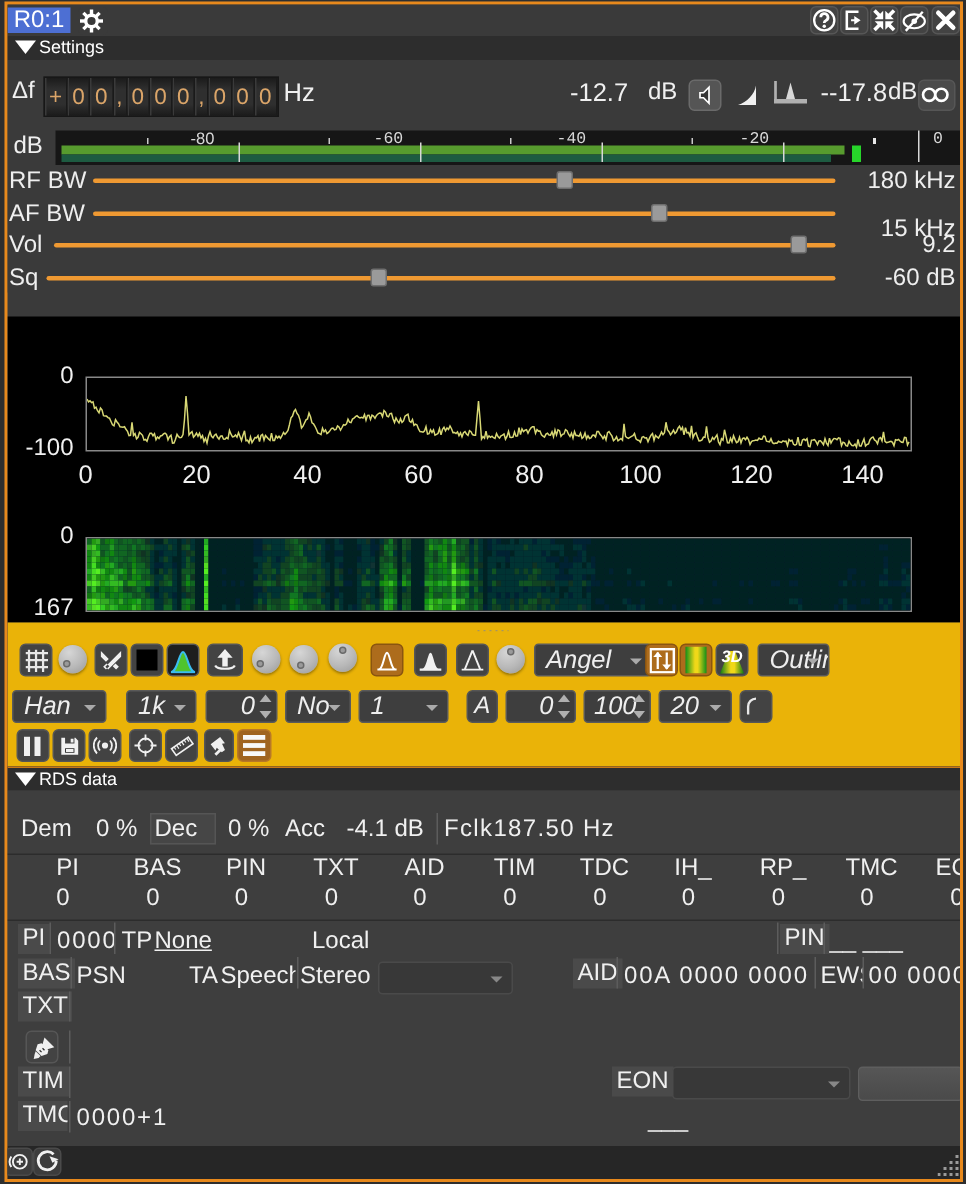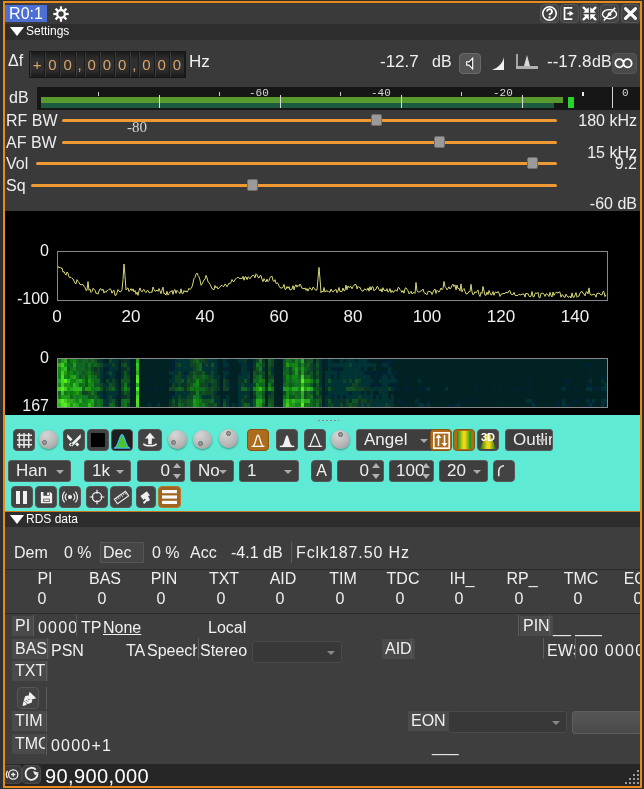--- a/index.html
+++ b/index.html
@@ -132,21 +132,21 @@
       <div class="abs" style="left:545px;top:5px;width:2px;height:4px;background:#e8e8e8;"></div>
       <div class="abs" style="left:122px;top:8px;width:1px;height:13px;background:#d8d8d8;"></div>
       <div class="abs" style="left:243px;top:8px;width:1px;height:13px;background:#d8d8d8;"></div>
       <div class="abs" style="left:364px;top:8px;width:1px;height:13px;background:#d8d8d8;"></div>
       <div class="abs" style="left:485px;top:8px;width:1px;height:13px;background:#d8d8d8;"></div>
       <div class="abs" style="left:61px;top:5px;width:1px;height:4px;background:#cacaca;"></div>
       <div class="abs" style="left:182px;top:5px;width:1px;height:4px;background:#cacaca;"></div>
       <div class="abs" style="left:303px;top:5px;width:1px;height:4px;background:#cacaca;"></div>
       <div class="abs" style="left:424px;top:5px;width:1px;height:4px;background:#cacaca;"></div>
       <div class="abs" style="left:575px;top:0px;width:1px;height:21px;background:#d8d8d8;"></div>
-      <div class="abs" style="left:90px;top:0px;font-size:15px;color:#d8d8d8;font-family:Liberation Serif, serif;margin-top:32px;">-80</div>
+      <div class="abs" style="left:90px;top:0px;font-size:11px;color:#d8d8d8;font-family:Liberation Sans, sans-serif;">-80</div>
       <div class="abs" style="left:212px;top:0px;font-size:11px;color:#d8d8d8;font-family:'Liberation Mono',monospace;">-60</div>
       <div class="abs" style="left:334px;top:0px;font-size:11px;color:#d8d8d8;font-family:'Liberation Mono',monospace;">-40</div>
       <div class="abs" style="left:456px;top:0px;font-size:11px;color:#d8d8d8;font-family:'Liberation Mono',monospace;">-20</div>
       <div class="abs" style="left:585px;top:0px;font-size:11px;color:#d8d8d8;font-family:'Liberation Mono',monospace;">0</div>
     </div>
 
     <div class="abs lbl" style="left:1px;top:72px;">RF BW</div>
     <div class="abs" style="left:57px;top:79px;width:495px;height:3px;background:#ef9932;border-radius:2px;"></div>
     <div class="abs" style="left:366px;top:74px;width:11px;height:12px;background:#9a9a9a;border:1px solid #6e6e6e;border-radius:2px;"></div>
     <div class="abs lbl" style="left:568px;top:72px;width:64px;text-align:right;">180 kHz</div>
@@ -154,21 +154,21 @@
     <div class="abs" style="left:57px;top:101px;width:495px;height:3px;background:#ef9932;border-radius:2px;"></div>
     <div class="abs" style="left:429px;top:96px;width:11px;height:12px;background:#9a9a9a;border:1px solid #6e6e6e;border-radius:2px;"></div>
     <div class="abs lbl" style="left:568px;top:104px;width:64px;text-align:right;">15 kHz</div>
     <div class="abs lbl" style="left:1px;top:115px;">Vol</div>
     <div class="abs" style="left:31px;top:122px;width:521px;height:3px;background:#ef9932;border-radius:2px;"></div>
     <div class="abs" style="left:522px;top:117px;width:11px;height:12px;background:#9a9a9a;border:1px solid #6e6e6e;border-radius:2px;"></div>
     <div class="abs lbl" style="left:568px;top:115px;width:64px;text-align:right;">9.2</div>
     <div class="abs lbl" style="left:1px;top:137px;">Sq</div>
     <div class="abs" style="left:26px;top:144px;width:526px;height:3px;background:#ef9932;border-radius:2px;"></div>
     <div class="abs" style="left:242px;top:139px;width:11px;height:12px;background:#9a9a9a;border:1px solid #6e6e6e;border-radius:2px;"></div>
-    <div class="abs lbl" style="left:568px;top:137px;width:64px;text-align:right;margin-top:18px;">-60 dB</div>
+    <div class="abs lbl" style="left:568px;top:137px;width:64px;text-align:right;">-60 dB</div>
   </div>
 
   <div class="abs" id="spectrum" style="left:0;top:208px;width:635px;height:204px;background:#000;">
 
     <div class="abs" style="left:28px;top:31px;width:16px;text-align:right;color:#f0f0f0;font-size:16px;">0</div>
     <div class="abs" style="left:6px;top:79px;width:38px;text-align:right;color:#f0f0f0;font-size:16px;">-100</div>
     <div class="abs" style="left:52px;top:40px;width:551px;height:50px;border:1px solid #888;">
       <svg width="549" height="48" style="display:block;">
             <polyline fill="none" stroke="#d8d875" stroke-width="1" points="0,14.0 1,15.9 2,15.2 3,16.4 4,15.9 5,20.2 6,19.5 7,21.8 8,23.2 9,20.0 10,21.2 11,25.1 12,25.4 13,25.4 14,26.4 15,26.8 16,29.0 17,31.2 18,31.9 19,27.7 20,29.3 21,30.5 22,32.5 23,32.6 24,32.8 25,32.5 26,34.2 27,35.5 28,38.4 29,38.2 30,29.6 31,38.3 32,37.1 33,40.5 34,39.5 35,36.3 36,37.2 37,38.2 38,41.4 39,41.0 40,42.2 41,39.0 42,36.8 43,36.8 44,38.5 45,37.1 46,41.1 47,39.3 48,40.3 49,38.6 50,38.4 51,37.3 52,36.8 53,37.6 54,41.2 55,39.1 56,38.2 57,43.4 58,43.3 59,40.8 60,37.5 61,39.1 62,39.8 63,39.6 64,37.7 65,27.7 66,12.0 67,23.5 68,38.0 69,36.7 70,35.8 71,39.5 72,38.3 73,36.7 74,38.8 75,36.8 76,40.0 77,38.4 78,42.3 79,40.2 80,43.4 81,38.7 82,35.9 83,38.9 84,39.9 85,38.1 86,37.4 87,39.5 88,40.7 89,38.7 90,38.5 91,40.7 92,40.8 93,39.7 94,40.5 95,35.0 96,37.5 97,39.2 98,39.0 99,38.0 100,39.4 101,36.5 102,39.0 103,41.7 104,38.1 105,35.2 106,41.8 107,41.5 108,43.2 109,39.3 110,43.1 111,41.4 112,39.7 113,39.9 114,38.4 115,42.4 116,38.3 117,37.6 118,41.4 119,38.3 120,39.5 121,40.7 122,41.6 123,36.8 124,41.6 125,41.6 126,38.6 127,40.0 128,38.8 129,40.2 130,38.5 131,36.3 132,37.6 133,36.4 134,34.9 135,31.0 136,26.5 137,25.4 138,22.3 139,21.0 140,23.6 141,24.9 142,27.9 143,33.3 144,32.1 145,30.0 146,27.9 147,27.3 148,23.4 149,25.8 150,29.9 151,30.5 152,32.2 153,34.3 154,36.7 155,37.1 156,37.7 157,33.5 158,35.9 159,34.6 160,37.0 161,36.3 162,35.1 163,33.6 164,33.4 165,34.6 166,34.3 167,32.0 168,32.7 169,34.8 170,33.0 171,31.1 172,31.5 173,30.6 174,27.5 175,29.4 176,29.7 177,27.4 178,26.8 179,25.8 180,25.1 181,26.1 182,26.6 183,26.2 184,26.7 185,24.4 186,28.2 187,24.9 188,24.8 189,27.7 190,24.8 191,25.4 192,26.9 193,25.0 194,24.0 195,23.3 196,23.5 197,25.8 198,21.7 199,22.7 200,25.4 201,25.9 202,23.7 203,23.5 204,27.2 205,29.7 206,26.6 207,28.6 208,30.0 209,27.1 210,29.6 211,28.6 212,25.5 213,24.7 214,24.1 215,28.7 216,29.5 217,27.7 218,31.6 219,30.8 220,31.3 221,34.0 222,35.7 223,35.9 224,36.1 225,35.3 226,32.4 227,37.4 228,37.1 229,34.5 230,36.3 231,34.6 232,38.1 233,37.6 234,37.0 235,33.7 236,37.9 237,34.2 238,32.8 239,35.2 240,33.3 241,34.3 242,32.0 243,33.8 244,36.4 245,36.3 246,37.0 247,35.9 248,38.4 249,36.5 250,39.2 251,36.5 252,35.7 253,37.3 254,38.2 255,35.1 256,35.8 257,37.7 258,38.1 259,38.1 260,26.6 261,15.4 262,27.0 263,40.7 264,39.0 265,40.1 266,35.5 267,40.1 268,38.6 269,39.5 270,38.8 271,39.8 272,40.3 273,37.0 274,39.1 275,40.1 276,38.5 277,38.1 278,37.3 279,40.8 280,38.9 281,35.5 282,39.5 283,39.6 284,39.4 285,36.0 286,38.8 287,38.6 288,33.1 289,37.7 290,34.0 291,35.7 292,34.8 293,34.5 294,36.8 295,34.7 296,33.2 297,32.5 298,32.5 299,36.9 300,34.4 301,35.4 302,35.3 303,37.8 304,38.7 305,39.4 306,37.4 307,36.8 308,38.0 309,38.1 310,35.9 311,39.2 312,34.7 313,38.0 314,34.6 315,35.1 316,38.9 317,37.6 318,37.3 319,34.4 320,35.1 321,37.5 322,39.0 323,36.8 324,40.1 325,35.7 326,38.3 327,38.4 328,38.9 329,36.7 330,40.2 331,39.3 332,36.6 333,40.5 334,38.5 335,40.3 336,39.9 337,38.2 338,38.1 339,39.3 340,35.6 341,35.6 342,37.5 343,38.6 344,40.4 345,38.6 346,41.2 347,36.5 348,35.7 349,37.3 350,38.8 351,41.8 352,40.9 353,39.2 354,41.9 355,41.1 356,40.3 357,41.5 358,30.5 359,38.9 360,39.8 361,40.3 362,39.5 363,38.9 364,38.5 365,37.0 366,40.5 367,41.4 368,41.6 369,42.8 370,39.5 371,39.1 372,40.0 373,39.9 374,42.5 375,40.1 376,38.1 377,37.0 378,41.5 379,38.3 380,39.3 381,40.1 382,38.3 383,36.0 384,37.7 385,36.4 386,29.5 387,34.6 388,35.8 389,37.9 390,36.5 391,34.8 392,37.0 393,35.9 394,33.4 395,32.1 396,34.6 397,32.9 398,37.9 399,33.1 400,36.6 401,36.3 402,38.8 403,31.9 404,39.9 405,37.5 406,36.5 407,39.3 408,41.9 409,41.8 410,41.3 411,39.4 412,39.6 413,32.3 414,39.8 415,42.8 416,42.0 417,39.6 418,40.9 419,39.4 420,37.9 421,42.6 422,44.5 423,40.4 424,41.4 425,34.5 426,38.8 427,43.2 428,43.3 429,40.1 430,42.6 431,38.5 432,40.9 433,43.1 434,42.5 435,39.5 436,43.3 437,40.4 438,40.0 439,41.1 440,39.5 441,41.1 442,44.4 443,42.4 444,41.8 445,41.7 446,41.4 447,41.6 448,40.1 449,40.8 450,40.8 451,38.7 452,38.9 453,42.1 454,42.3 455,42.6 456,40.4 457,43.1 458,43.8 459,43.4 460,43.5 461,42.2 462,42.7 463,43.0 464,41.9 465,42.3 466,42.1 467,45.1 468,41.0 469,42.0 470,41.5 471,44.2 472,44.7 473,44.2 474,39.5 475,44.7 476,44.8 477,41.4 478,40.8 479,41.6 480,40.4 481,45.5 482,45.8 483,41.4 484,41.3 485,41.1 486,42.4 487,44.4 488,41.9 489,41.8 490,43.0 491,44.5 492,40.4 493,43.4 494,45.0 495,40.1 496,43.4 497,41.5 498,40.3 499,40.4 500,41.2 501,39.9 502,40.2 503,45.2 504,42.8 505,43.2 506,45.1 507,45.4 508,42.1 509,43.9 510,45.0 511,45.2 512,44.1 513,46.1 514,40.9 515,45.2 516,45.4 517,43.0 518,40.6 519,45.3 520,44.3 521,44.0 522,41.1 523,39.9 524,39.3 525,41.3 526,42.0 527,43.8 528,40.3 529,39.7 530,41.9 531,35.9 532,42.3 533,43.1 534,42.9 535,42.5 536,42.2 537,42.9 538,45.2 539,41.2 540,41.5 541,41.0 542,42.0 543,42.8 544,42.9 545,39.5 546,39.7 547,44.6 548,42.6"></polyline>
           </svg>
@@ -2380,21 +2380,21 @@
             <rect x="546" y="20" width="3" height="4" fill="#022"></rect>
             <rect x="546" y="24" width="3" height="4" fill="#033"></rect>
             <rect x="546" y="28" width="3" height="4" fill="#033"></rect>
             <rect x="546" y="32" width="3" height="4" fill="#023"></rect>
             <rect x="546" y="36" width="3" height="4" fill="#022"></rect>
             <rect x="546" y="40" width="3" height="4" fill="#033"></rect>
             <rect x="546" y="44" width="3" height="4" fill="#023"></rect>
           </svg>
     </div>
   </div>
-  <div class="abs" id="toolbar" style="left:0;top:412px;width:635px;height:96px;background:#5eead4;">
+  <div class="abs" id="toolbar" style="left:0;top:412px;width:635px;height:96px;background:#eab308;font-style:italic;">
 
     <div class="abs" style="left:312px;top:4px;width:22px;height:3px;background:radial-gradient(circle 1px, #888 60%, transparent 61%) 0 0/4px 3px repeat-x;"></div>
 
     <div class="btn" style="left:8px;top:14px;"><svg width="15" height="15" viewBox="0 0 16 16" style="margin:3px">
             <path stroke="#e8e8e8" stroke-width="1.6" d="M0 2.5h16M0 7.5h16M0 12.5h16M2.5 0v16M7.5 0v16M12.5 0v16"></path>
           </svg></div>
     <div class="knob" style="left:34px;top:15px;">
           <span class="kdot" style="left:3px;top:10px;"></span>
         </div>
     <div class="btn" style="left:58px;top:14px;"><svg width="18" height="18" viewBox="0 0 24 24" style="margin:1px">
@@ -2589,20 +2589,21 @@
     <div class="rtx" style="left:46px;top:115px;">PSN</div>
     <div class="rtx" style="left:121px;top:115px;">TA</div>
     <div class="rtx" style="left:142px;top:115px;width:50px;overflow:hidden;white-space:nowrap;">Speech</div>
     <div class="sep" style="left:193px;top:111px;height:21px;"></div>
     <div class="rtx" style="left:195px;top:115px;width:50px;overflow:hidden;white-space:nowrap;">Stereo</div>
     <div class="combo dis" style="left:247px;top:114px;width:90px;">
           <span class="arr"></span>
         </div>
     <div class="flab" style="left:377px;top:112px;">AID</div>
     <div class="sep" style="left:406px;top:111px;height:21px;"></div>
+    <div class="rtx num" style="left:411px;top:115px;width:125px;overflow:hidden;white-space:nowrap;">00A 0000 0000</div>
     <div class="sep" style="left:538px;top:111px;height:21px;"></div>
     <div class="rtx" style="left:542px;top:115px;width:28px;overflow:hidden;white-space:nowrap;">EWS</div>
     <div class="sep" style="left:570px;top:111px;height:21px;"></div>
     <div class="rtx num" style="left:574px;top:115px;width:61px;overflow:hidden;white-space:nowrap;">00 0000</div>
 
     <div class="flab" style="left:7px;top:134px;">TXT</div>
     <div class="sep" style="left:41px;top:134px;height:20px;"></div>
 
     <div class="btn" style="left:12px;top:160px;"><svg width="16" height="15" viewBox="0 0 24 23" style="margin:2.5px">
             <g fill="#f0f0f0">
@@ -2634,21 +2635,20 @@
               <path d="M13 9v6M10 12h6"></path>
               <path d="M5 7a9 9 0 0 0 0 10"></path>
             </g>
           </svg></div>
     <div class="btn" style="left:17px;top:1px;width:19px;height:19px;background:#3c3c3c;border-color:#4a4a4a;"><svg width="17" height="17" viewBox="0 0 24 24">
             <g fill="none" stroke="#f0f0f0" stroke-width="2.6">
               <path d="M18 5A8.5 8.5 0 1 0 20.5 11"></path>
             </g>
             <path fill="#f0f0f0" d="M13 8h9l-4.5 5z" transform="rotate(18 17 11)"></path>
           </svg></div>
-    <div class="abs" style="left:40px;top:1px;color:#fff;font-size:20px;letter-spacing:0.4px;">90,900,000</div>
     <svg class="abs" style="right:0px;bottom:1px;" width="15" height="15" viewBox="0 0 15 15">
           <g fill="#9a9a9a">
             <rect x="12" width="2" height="2"></rect>
             <rect x="12" y="4" width="2" height="2"></rect>
             <rect x="8" y="4" width="2" height="2"></rect>
             <rect x="12" y="8" width="2" height="2"></rect>
             <rect x="8" y="8" width="2" height="2"></rect>
             <rect x="4" y="8" width="2" height="2"></rect>
             <rect x="12" y="12" width="2" height="2"></rect>
             <rect x="8" y="12" width="2" height="2"></rect>

